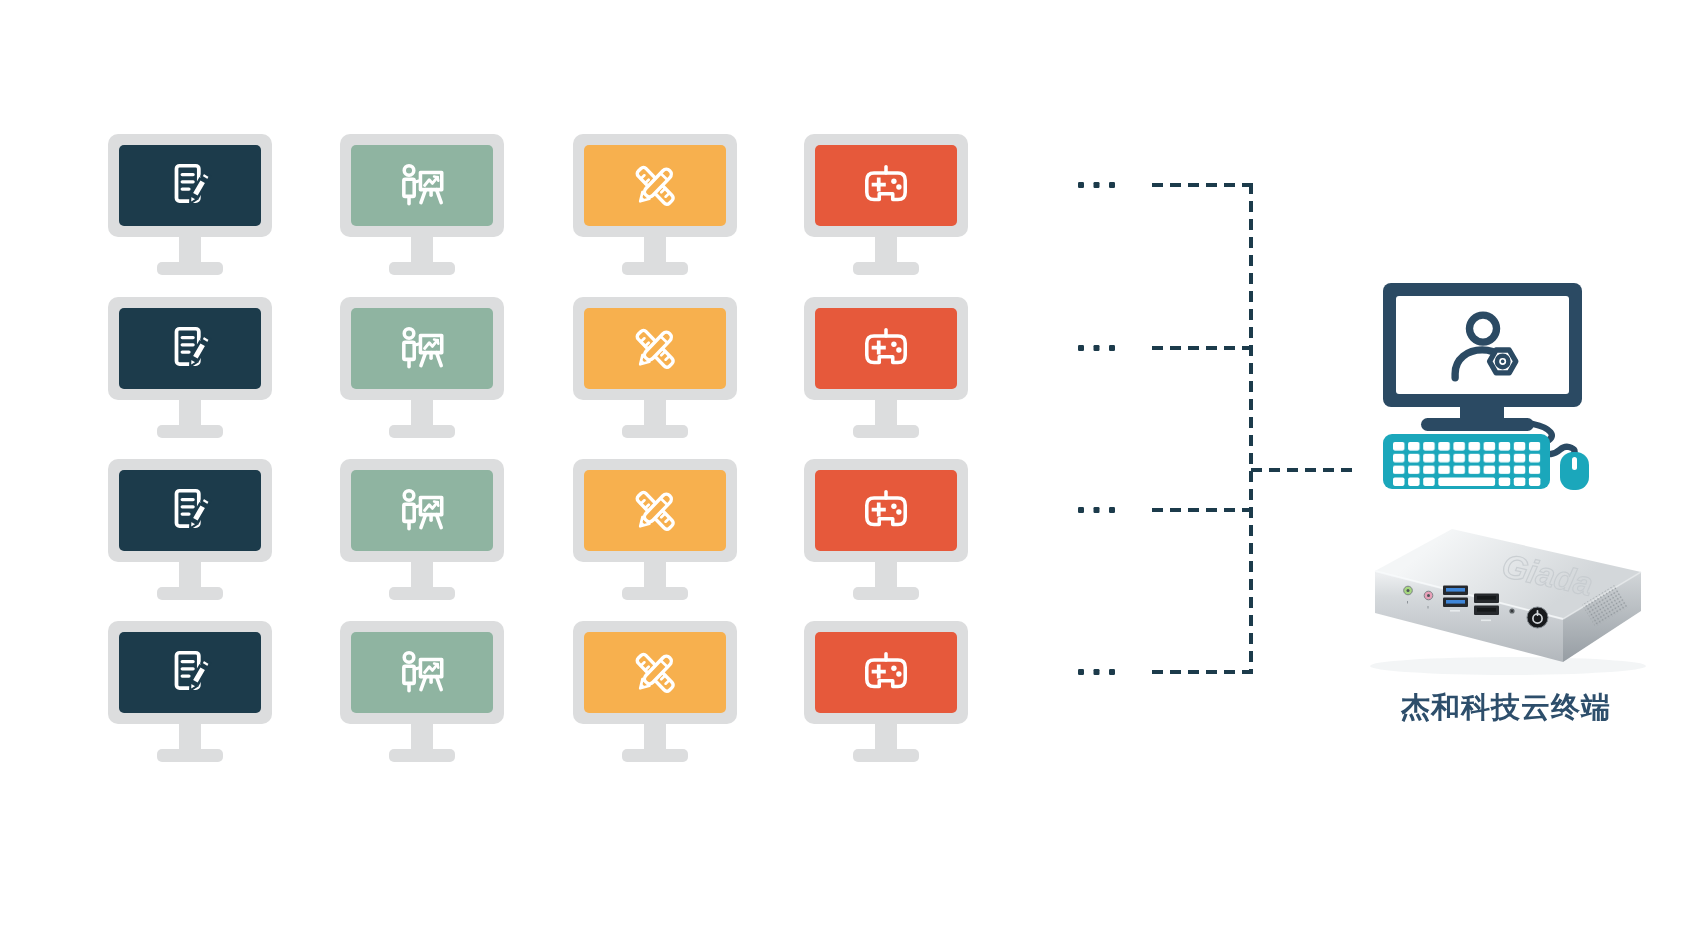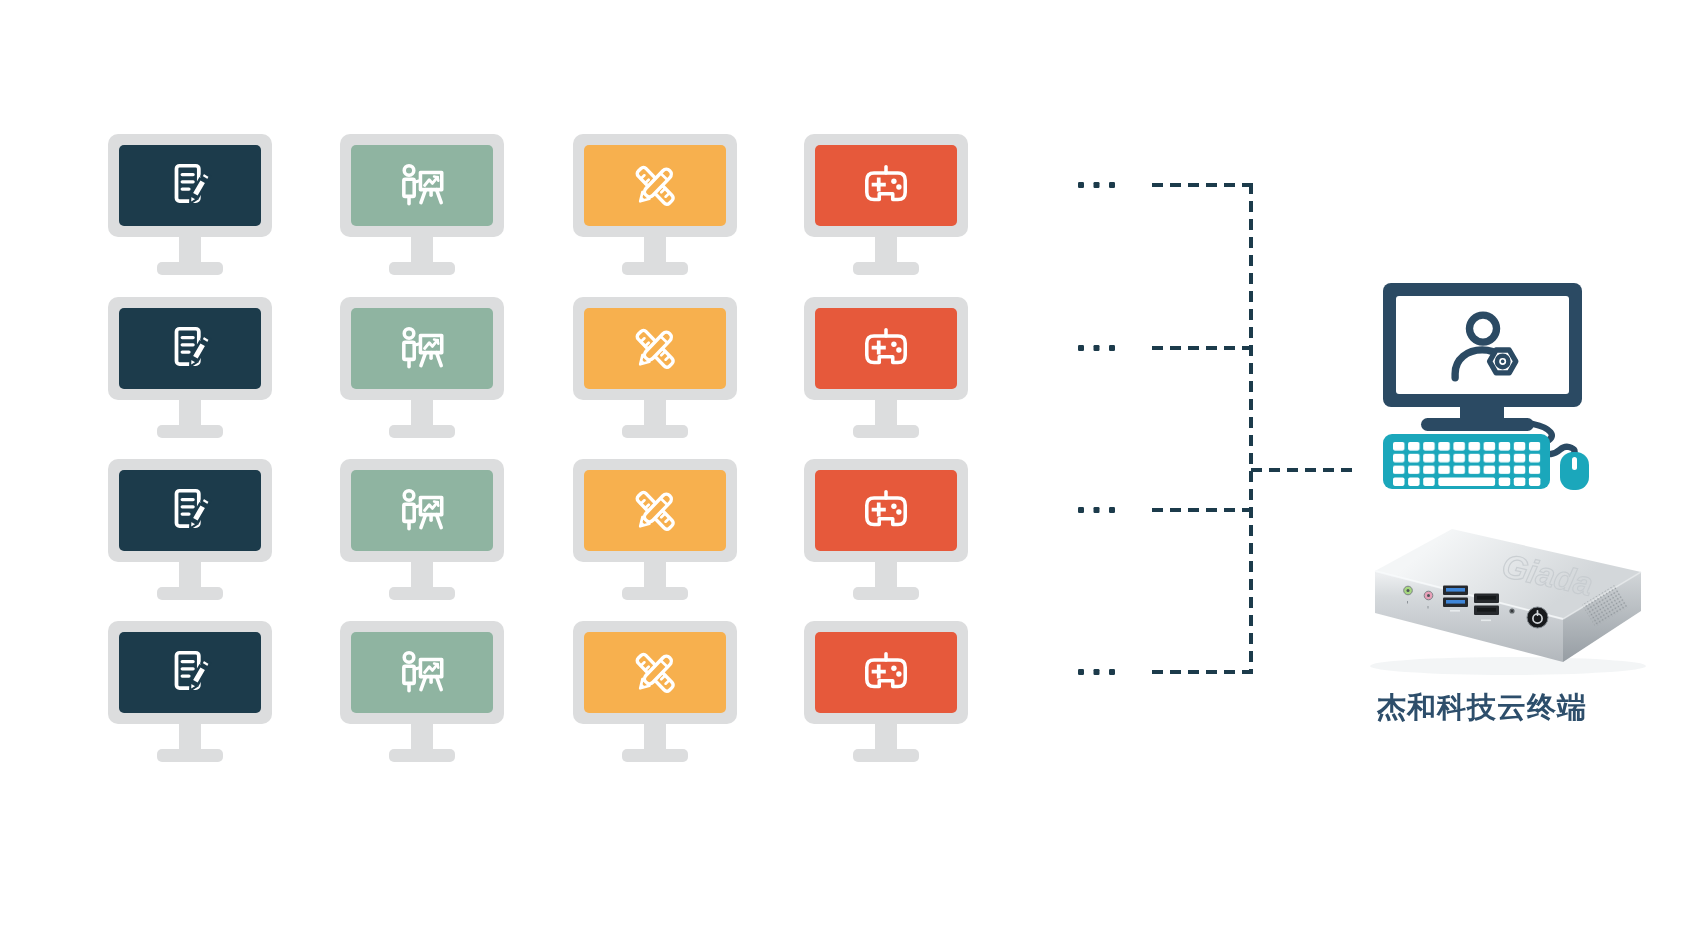--- a/index.html
+++ b/index.html
@@ -18,21 +18,21 @@
   
   .t-monitor{position:absolute;left:1383px;top:283px;width:199px;height:124px;background:var(--terminal_navy);border-radius:8px;}
   .t-screen{position:absolute;left:13px;top:13px;width:173px;height:98px;background:#fff;border-radius:3px;
             display:flex;align-items:center;justify-content:center;}
   .t-neck{position:absolute;left:1460px;top:405px;width:44px;height:15px;background:var(--terminal_navy);}
   .t-base{position:absolute;left:1421px;top:418px;width:113px;height:13px;border-radius:6.5px;background:var(--terminal_navy);}
   .t-keyboard{position:absolute;left:1383px;top:434px;width:167px;height:55px;background:var(--terminal_teal);border-radius:9px;}
   .t-mouse{position:absolute;left:1560px;top:452px;width:29px;height:38px;background:var(--terminal_teal);border-radius:13px;}
   .t-mouse .slot{position:absolute;left:12px;top:5px;width:5px;height:13px;border-radius:2.5px;background:#fff;}
 
-  .terminal-label{position:absolute;left:1377px;top:688px;width:258px;text-align:left;
+  .terminal-label{position:absolute;left:1377px;top:688px;width:258px;text-align:center;
                   font-size:29px;font-weight:700;color:var(--label_text);letter-spacing:1px;}
 
   svg.overlay{position:absolute;left:0;top:0;}
   .hidden-defs{position:absolute;width:0;height:0;overflow:hidden;}
 </style>
 </head>
 <body>
 
 <svg class="hidden-defs" aria-hidden="true">
   <defs>

